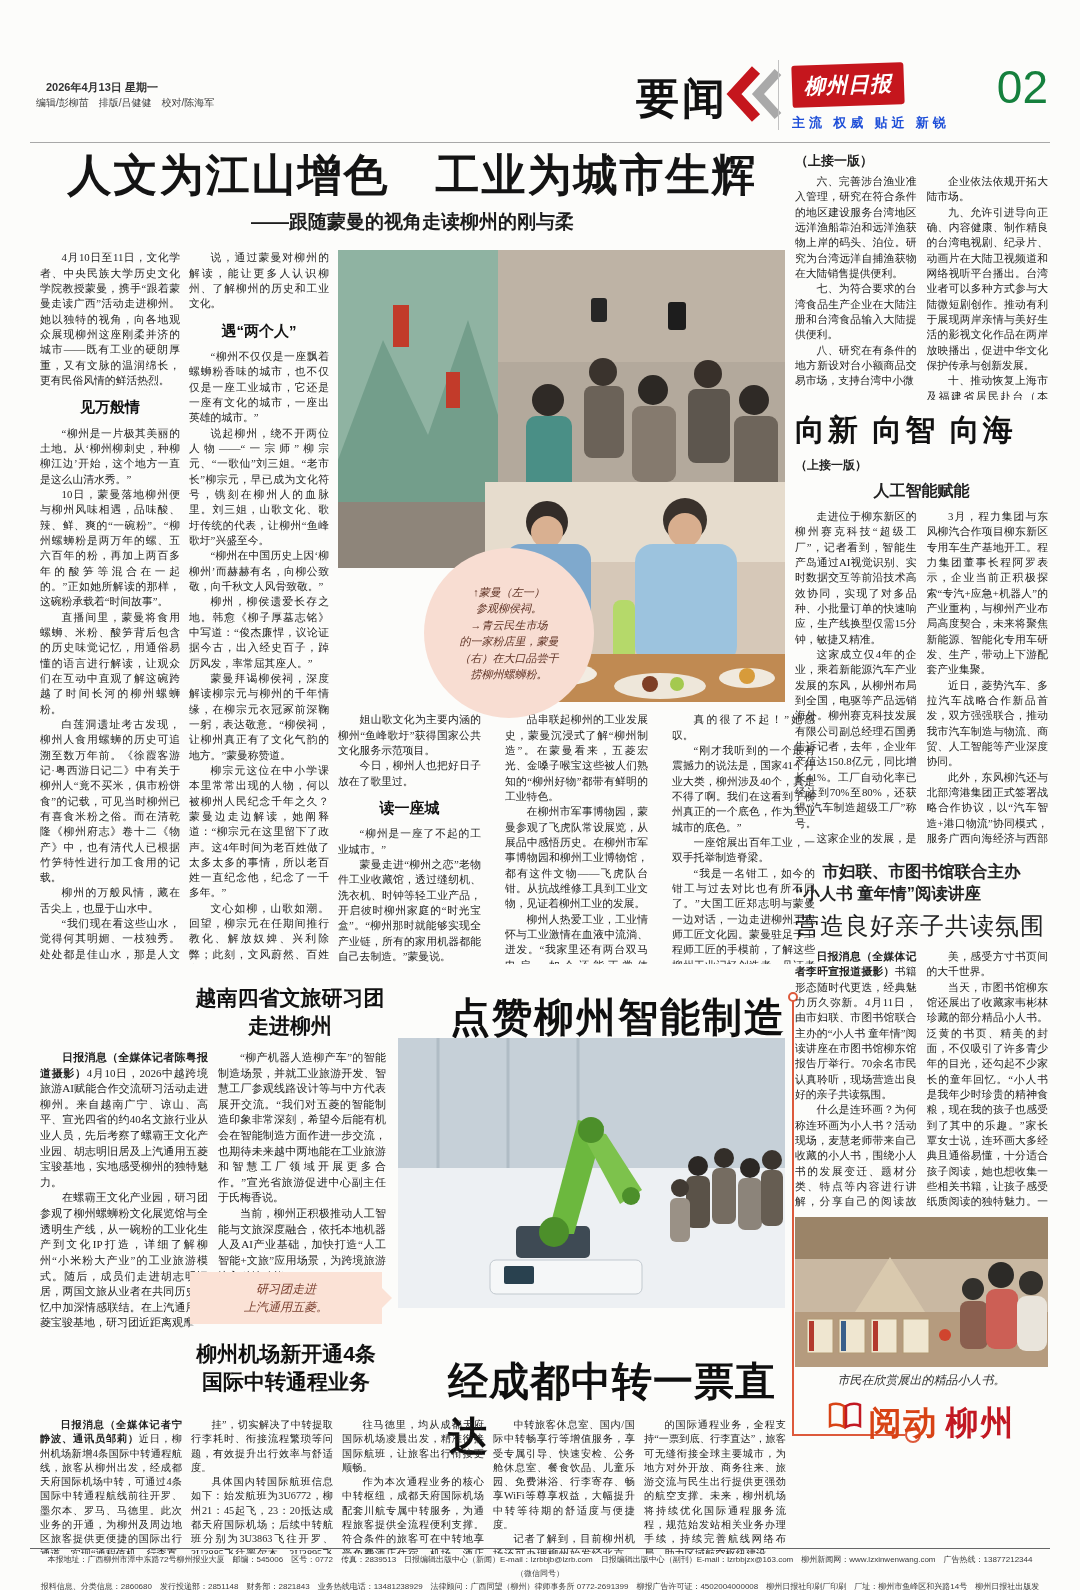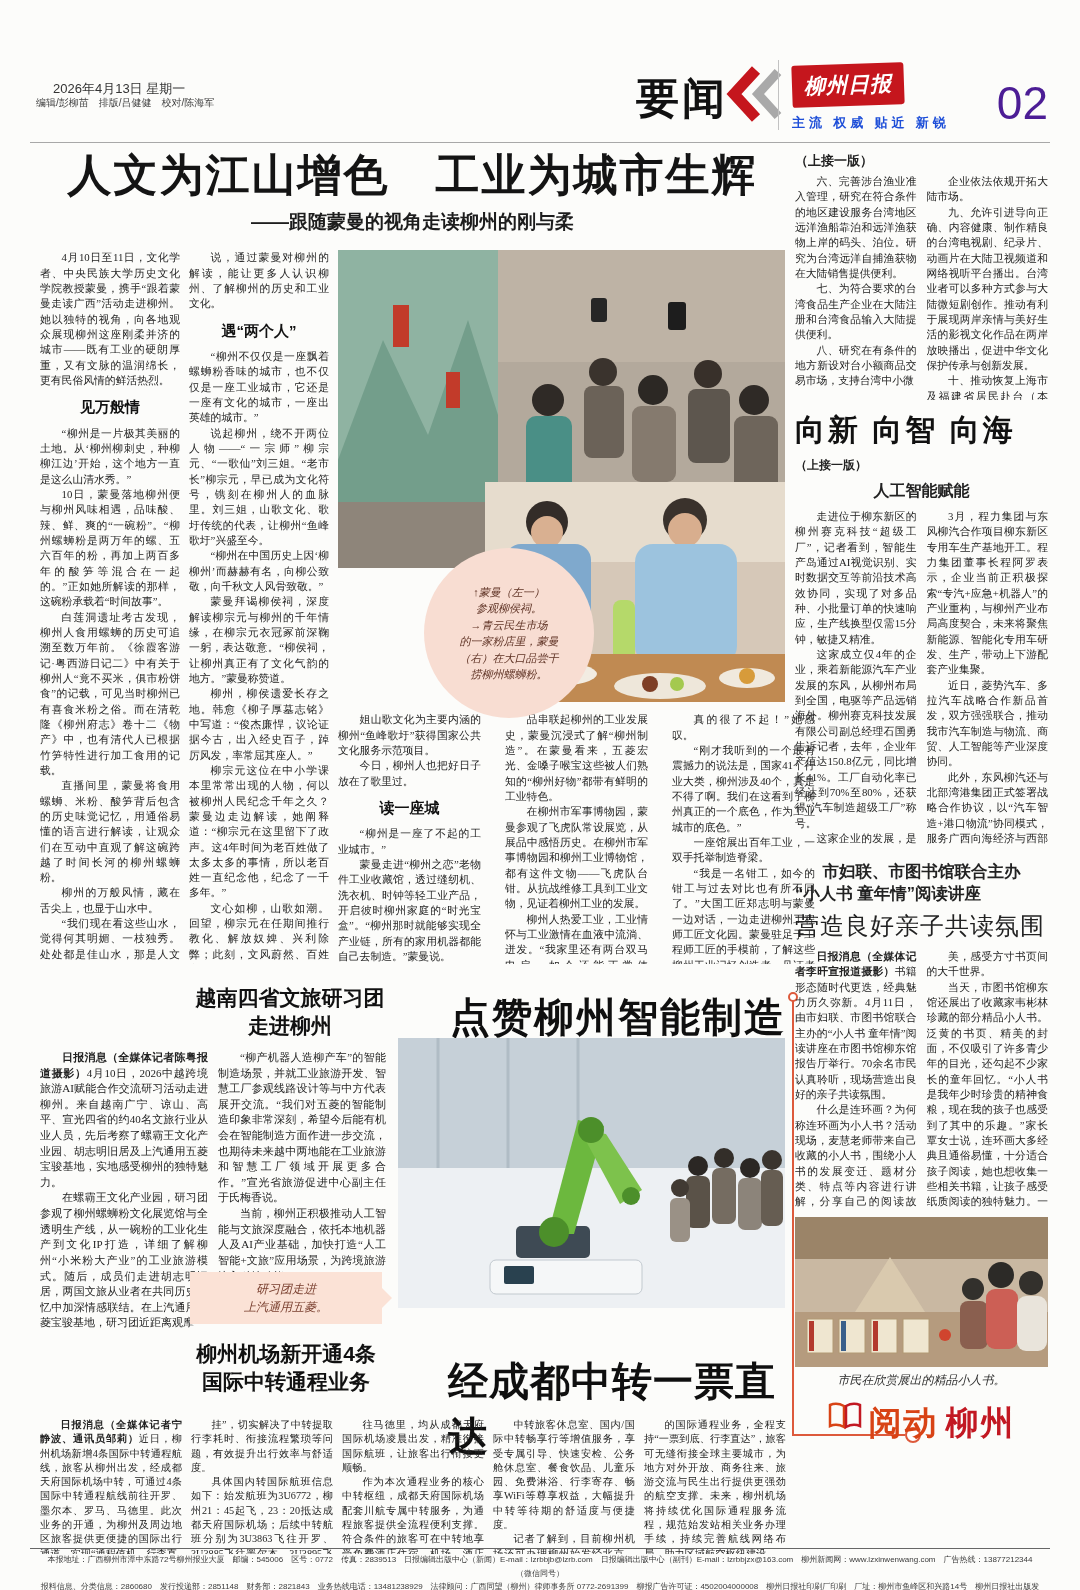--- a/index.html
+++ b/index.html
@@ -1,31 +1,31 @@
 <!DOCTYPE html>
 <html><head>
 <meta charset="utf-8">
 <style>
   html,body{margin:0;padding:0;background:#dcdcd8;}
   .page{position:relative;width:1080px;height:1590px;margin:0 auto;background:#fcfcfa;
         font-family:"Liberation Sans",sans-serif;color:#222;overflow:hidden;}
   
   .hdr{position:absolute;top:60px;left:36px;right:32px;height:78px;}
-  .hdr-date{position:absolute;left:17px;top:20px;font-size:13px;font-weight:400;color:#333;}
+  .hdr-date{position:absolute;left:10px;top:20px;font-size:11px;font-weight:700;color:#333;}
   .hdr-staff{position:absolute;left:0;top:36px;font-size:10px;color:#444;}
   .hdr-section{position:absolute;left:600px;top:10px;font-size:43px;font-weight:900;letter-spacing:3px;color:#111;}
   .hdr-chev{position:absolute;left:690px;top:6px;}
   .hdr-divider{position:absolute;left:742px;top:0;width:1px;height:70px;background:#c2c2c2;}
   .hdr-logo{position:absolute;left:756px;top:4px;width:112px;height:42px;background:#c5161d;border-radius:3px;
             display:flex;align-items:center;justify-content:center;color:#fff;
             font-family:"Liberation Serif",serif;font-style:italic;font-weight:900;font-size:21px;
             letter-spacing:1px;transform:rotate(-2deg);}
   .hdr-slogan{position:absolute;left:756px;top:54px;font-size:13px;letter-spacing:4px;color:#1d4ed8;
               font-family:Liberation Serif, serif;font-weight:600;}
-  .hdr-pageno{position:absolute;right:0;top:16px;font-size:46px;color:#4c1d95;}
+  .hdr-pageno{position:absolute;right:0;top:0;font-size:46px;color:#15803d;}
   .hdr-rule{position:absolute;top:142px;left:30px;width:1020px;height:1px;background:#a8a8a8;}
   
   .txtcol{font-family:"Liberation Serif",serif;font-size:10.8px;line-height:1.42;color:#232323;overflow:hidden;}
   .para{margin:0;text-indent:2em;text-align:justify;}
   .para b{font-weight:700;font-family:"Liberation Sans",sans-serif;}
   .subhead{text-align:center;font-weight:800;font-size:15px;margin:8px 0;color:#111;
            font-family:"Liberation Sans",sans-serif;}
   .cols2{display:flex;gap:10px;}
   .cols2 .txtcol{flex:1;}
   
@@ -123,33 +123,33 @@
 
   <section class="lead">
     <h1 class="lead-headline">人文为江山增色　工业为城市生辉</h1>
     <div class="lead-subtitle">——跟随蒙曼的视角走读柳州的刚与柔</div>
     <div class="lead-body">
       <div class="txtcol">
           <p class="para">4月10日至11日，文化学者、中央民族大学历史文化学院教授蒙曼，携手“跟着蒙曼走读广西”活动走进柳州。她以独特的视角，向各地观众展现柳州这座刚柔并济的城市——既有工业的硬朗厚重，又有文脉的温润绵长，更有民俗风情的鲜活热烈。</p>
           <h3 class="subhead">见万般情</h3>
           <p class="para">“柳州是一片极其美丽的土地。从‘柳州柳刺史，种柳柳江边’开始，这个地方一直是这么山清水秀。”</p>
           <p class="para">10日，蒙曼落地柳州便与柳州风味相遇，品味酸、辣、鲜、爽的“一碗粉”。“柳州螺蛳粉是两万年的螺、五六百年的粉，再加上两百多年的酸笋等混合在一起的。”正如她所解读的那样，这碗粉承载着“时间故事”。</p>
+          <p class="para">直播间里，蒙曼将食用螺蛳、米粉、酸笋背后包含的历史味觉记忆，用通俗易懂的语言进行解读，让观众们在互动中直观了解这碗跨越了时间长河的柳州螺蛳粉。</p>
           <p class="para">白莲洞遗址考古发现，柳州人食用螺蛳的历史可追溯至数万年前。《徐霞客游记·粤西游日记二》中有关于柳州人“竟不买米，俱市粉饼食”的记载，可见当时柳州已有喜食米粉之俗。而在清乾隆《柳州府志》卷十二《物产》中，也有清代人已根据竹笋特性进行加工食用的记载。</p>
-          <p class="para">直播间里，蒙曼将食用螺蛳、米粉、酸笋背后包含的历史味觉记忆，用通俗易懂的语言进行解读，让观众们在互动中直观了解这碗跨越了时间长河的柳州螺蛳粉。</p>
           <p class="para">柳州的万般风情，藏在舌尖上，也显于山水中。</p>
           <p class="para">“我们现在看这些山水，觉得何其明媚、一枝独秀。处处都是佳山水，那是人文为江山增色。”</p>
         </div>
       <div class="txtcol">
           <p class="para">说，通过蒙曼对柳州的解读，能让更多人认识柳州、了解柳州的历史和工业文化。</p>
           <h3 class="subhead">遇“两个人”</h3>
           <p class="para">“柳州不仅仅是一座飘着螺蛳粉香味的城市，也不仅仅是一座工业城市，它还是一座有文化的城市，一座出英雄的城市。”</p>
           <p class="para">说起柳州，绕不开两位人物——“一宗师”柳宗元、“一歌仙”刘三姐。“老市长”柳宗元，早已成为文化符号，镌刻在柳州人的血脉里。刘三姐，山歌文化、歌圩传统的代表，让柳州“鱼峰歌圩”兴盛至今。</p>
           <p class="para">“柳州在中国历史上因‘柳柳州’而赫赫有名，向柳公致敬，向千秋文人风骨致敬。”</p>
+          <p class="para">柳州，柳侯遗爱长存之地。韩愈《柳子厚墓志铭》中写道：“俊杰廉悍，议论证据今古，出入经史百子，踔厉风发，率常屈其座人。”</p>
           <p class="para">蒙曼拜谒柳侯祠，深度解读柳宗元与柳州的千年情缘，在柳宗元衣冠冢前深鞠一躬，表达敬意。“柳侯祠，让柳州真正有了文化气韵的地方。”蒙曼称赞道。</p>
-          <p class="para">柳州，柳侯遗爱长存之地。韩愈《柳子厚墓志铭》中写道：“俊杰廉悍，议论证据今古，出入经史百子，踔厉风发，率常屈其座人。”</p>
           <p class="para">柳宗元这位在中小学课本里常常出现的人物，何以被柳州人民纪念千年之久？蒙曼边走边解读，她阐释道：“柳宗元在这里留下了政声。这4年时间为老百姓做了太多太多的事情，所以老百姓一直纪念他，纪念了一千多年。”</p>
           <p class="para">文心如柳，山歌如潮。回望，柳宗元在任期间推行教化、解放奴婢、兴利除弊；此刻，文风蔚然、百姓安乐、产业振兴，人民把日子唱成歌。</p>
         </div>
       <div class="lead-right">
         <div class="lead-photos">
           <div class="ph photo1">
             <svg viewBox="0 0 447 318" preserveAspectRatio="none">
               <rect width="447" height="318" fill="#b3a99c"></rect>
               <rect width="160" height="318" fill="#8fb3a2"></rect>
               <path d="M0,210 L45,90 L90,185 L130,70 L160,165 L160,318 L0,318 Z" fill="#6e9a87" opacity=".85"></path>

